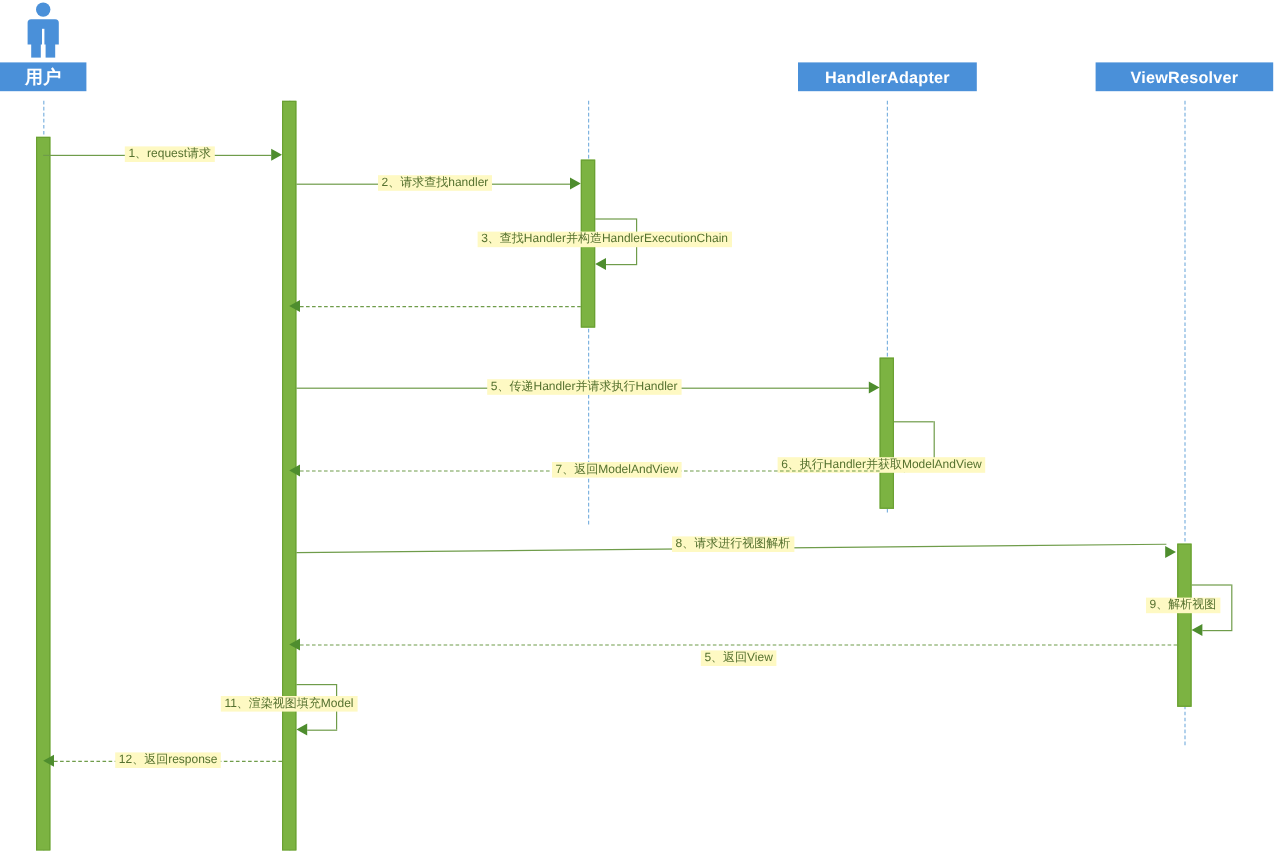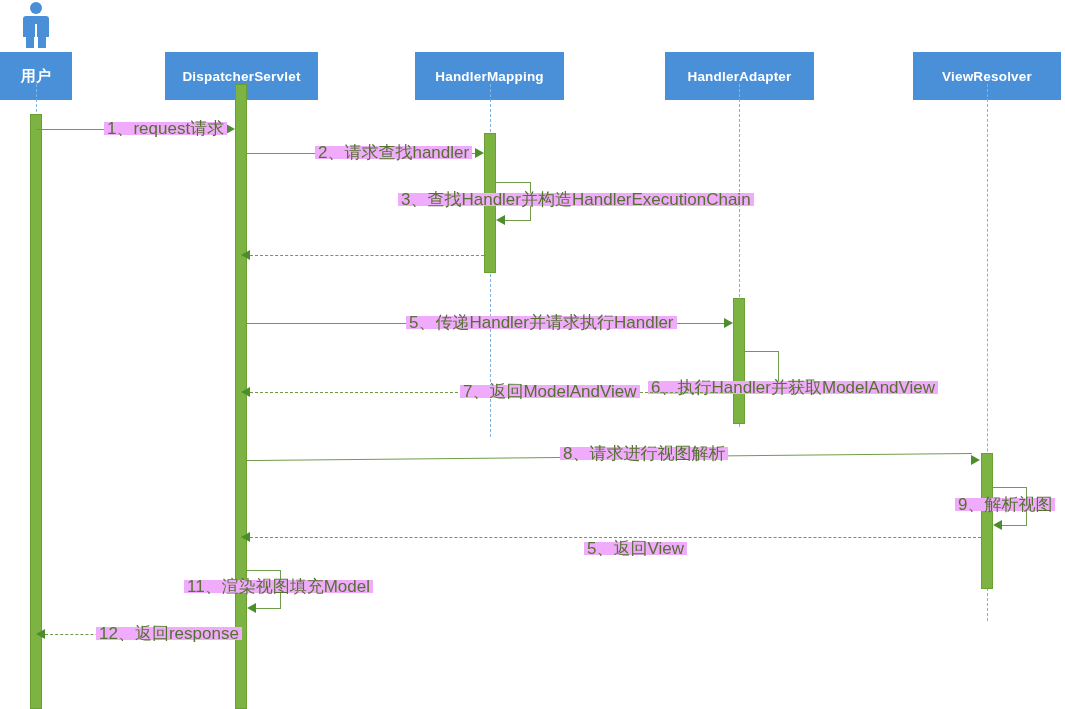--- a/index.html
+++ b/index.html
@@ -62,21 +62,21 @@
     left: 24px;
     top: 33px;
     width: 8px;
     height: 13px;
     background: #4a90d9;
   }
   
   .lifeline-head {
     position: absolute;
     box-sizing: border-box;
-    height: 48px;
+    height: 24px;
     background: #4a90d9;
     color: #ffffff;
     font-size: 13.5px;
     font-weight: bold;
     display: flex;
     align-items: center;
     justify-content: center;
     letter-spacing: 0.2px;
     white-space: nowrap;
   }
@@ -115,24 +115,24 @@
   }
   .arrow-head.right {
     border-left: 9px solid #4e8d2e;
   }
   .arrow-head.left {
     border-right: 9px solid #4e8d2e;
   }
   
   .msg-label {
     position: absolute;
-    font-size: 17px;
+    font-size: 10px;
     color: #55712f;
     white-space: nowrap;
-    background: #f0abfc;
+    background: #fef9c3;
     padding: 0 3px;
     line-height: 13px;
   }
   .msg-label.two-line {
     line-height: 14px;
     text-align: center;
   }
   
   .self-top {
     position: absolute;
@@ -159,26 +159,20 @@
     <div class="actor-head"></div>
     <div class="actor-body"></div>
     <div class="actor-leg-l"></div>
     <div class="actor-leg-r"></div>
     <div class="actor-leg-gap"></div>
   </div>
 
   <div class="lifeline-head cjk" style="left:0px; top:52px; width:72px;">
     <span>用户</span>
   </div>
-  <div class="lifeline-head" style="left:165px; top:52px; width:153px;">
-    <span>DispatcherServlet</span>
-  </div>
-  <div class="lifeline-head" style="left:415px; top:52px; width:149px;">
-    <span>HandlerMapping</span>
-  </div>
   <div class="lifeline-head" style="left:913px; top:52px; width:148px;">
     <span>ViewResolver</span>
   </div>
   <div class="lifeline-head" style="left:665px; top:52px; width:149px;">
     <span>HandlerAdapter</span>
   </div>
 
   <div class="lifeline-line" style="left:36px;  top:84px; height:625px;"></div>
   <div class="lifeline-line" style="left:241px; top:84px; height:625px;"></div>
   <div class="lifeline-line" style="left:490px; top:84px; height:353px;"></div>

